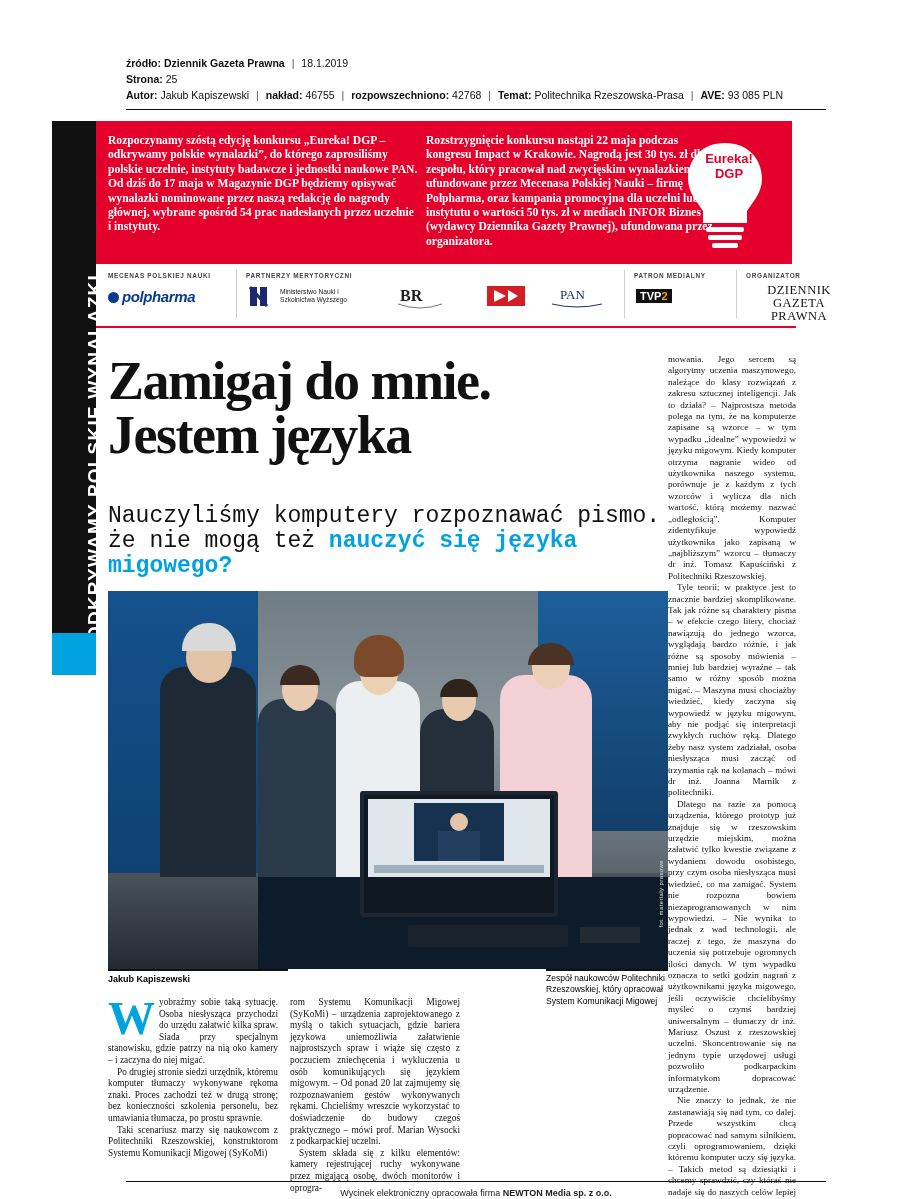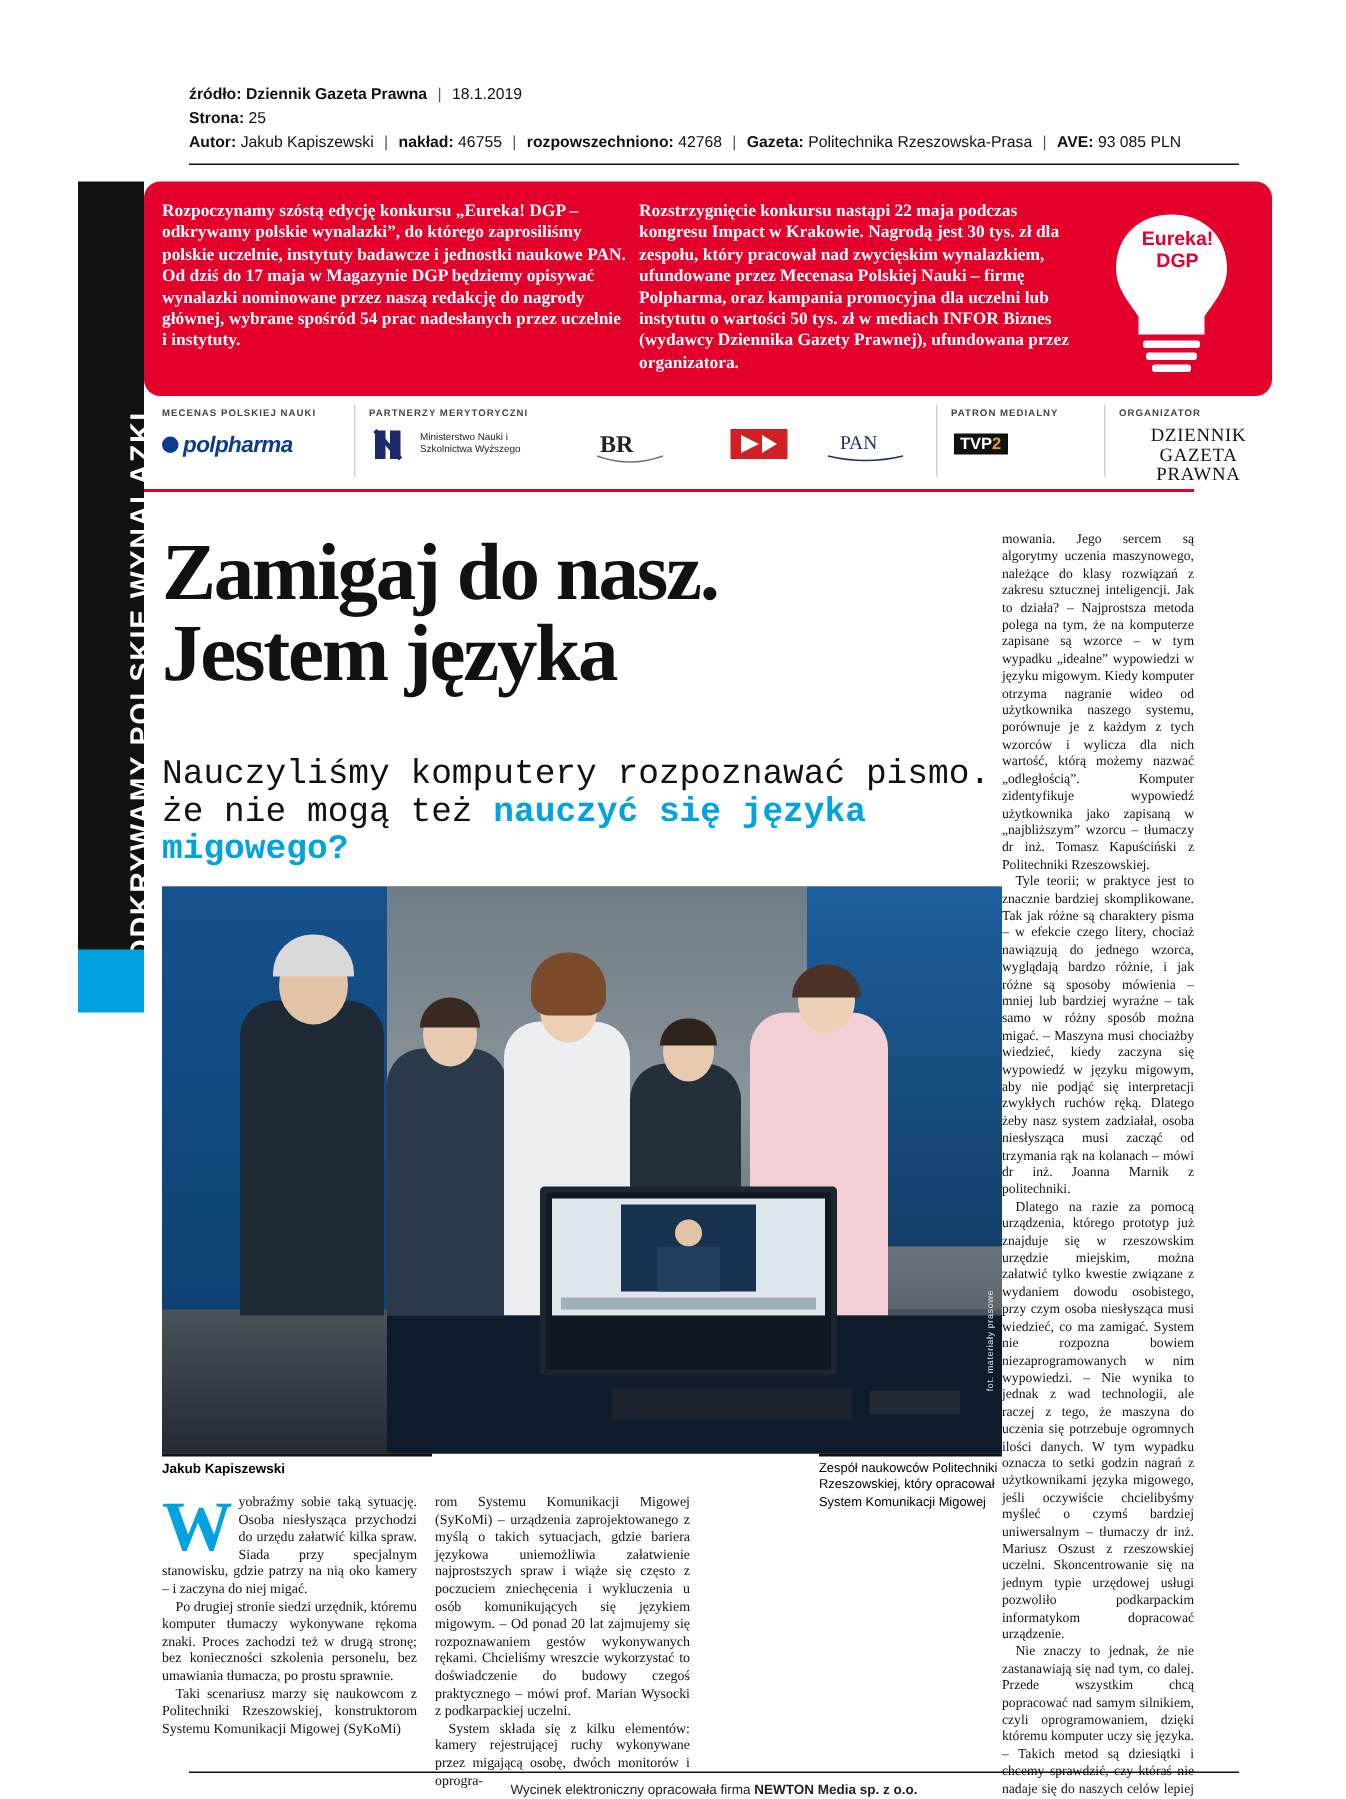--- a/index.html
+++ b/index.html
@@ -14,21 +14,21 @@
   .meta-rule{position:absolute;left:126px;top:80px;width:700px;border-top:1px solid #111;}
 
   
   .vbar{position:absolute;left:52px;top:92px;width:44px;height:530px;background:#111;}
   .vbar span{display:block;position:absolute;transform:rotate(-90deg);transform-origin:left top;
     left:32px;top:520px;white-space:nowrap;color:#fff;font-family:"Liberation Sans",sans-serif;
     font-weight:bold;font-size:19px;letter-spacing:1.2px;}
   .cyan{position:absolute;left:52px;top:604px;width:44px;height:42px;background:#00a3e0;}
 
   
-  .promo{position:absolute;left:96px;top:92px;width:752px;height:143px;background:#e4002b;color:#fff;border-radius:11px;}
+  .promo{position:absolute;left:96px;top:92px;width:696px;height:143px;background:#e4002b;color:#fff;}
   .promo .col{position:absolute;top:13px;font-family:"Liberation Serif",serif;font-size:11.6px;line-height:14.4px;font-weight:bold;}
   .promo .c1{left:12px;width:310px;}
   .promo .c2{left:330px;width:300px;}
   .badge{position:absolute;right:8px;top:6px;width:120px;height:132px;}
   .bulb{position:absolute;left:18px;top:14px;width:86px;height:110px;}
   .badge .btxt{position:absolute;left:28px;top:24px;width:74px;text-align:center;color:#e4002b;
     font-family:"Liberation Sans",sans-serif;font-weight:bold;font-size:13px;line-height:15px;}
 
   
   .sponsors{position:absolute;left:96px;top:235px;width:700px;height:62px;background:#fff;border-bottom:2px solid #e4002b;}
@@ -114,21 +114,21 @@
     <div class="row">
       <b>Autor:</b>
       <span>Jakub Kapiszewski</span>
       <span class="sep">|</span>
       <b>nakład:</b>
       <span>46755</span>
       <span class="sep">|</span>
       <b>rozpowszechniono:</b>
       <span>42768</span>
       <span class="sep">|</span>
-      <b>Gazeta:</b>
+      <b>Temat:</b>
       <span>Politechnika Rzeszowska-Prasa</span>
       <span class="sep">|</span>
       <b>AVE:</b>
       <span>93 085 PLN</span>
     </div>
   </div>
   <div class="meta-rule"></div>
 
   <div class="vbar">
     <span>ODKRYWAMY POLSKIE WYNALAZKI</span>
@@ -200,21 +200,21 @@
       <span class="tvp"><span>TVP</span><span class="two">2</span></span>
     </div>
 
     <div class="sp-item dgplogo" style="left:648px;top:20px;width:110px">
       <div>DZIENNIK</div>
       <div>GAZETA PRAWNA</div>
     </div>
   </div>
 
   <div class="headline">
-    <div>Zamigaj do nasz.</div>
+    <div>Zamigaj do mnie.</div>
     <div>Jestem języka</div>
   </div>
 
   <div class="deck">
     <div>Nauczyliśmy komputery rozpoznawać pismo.</div>
     <div><span>że nie mogą też </span><span class="hl">nauczyć się języka migowego?</span></div>
   </div>
 
   <div class="photo">
     <div class="ph-wall"></div>

